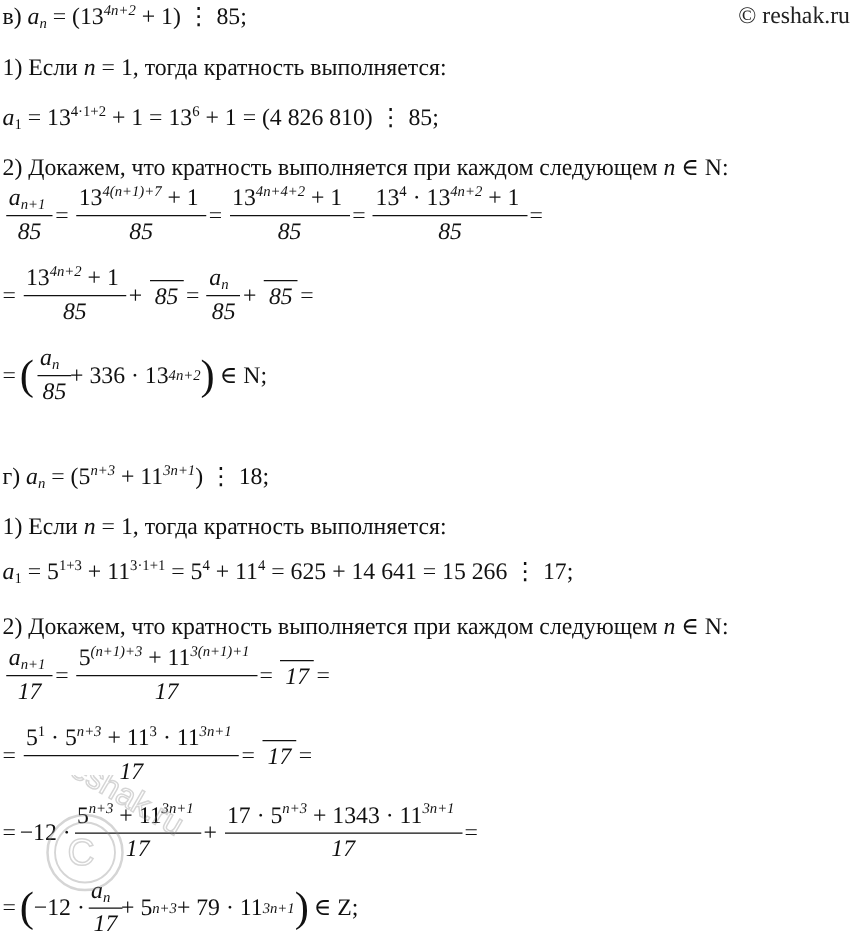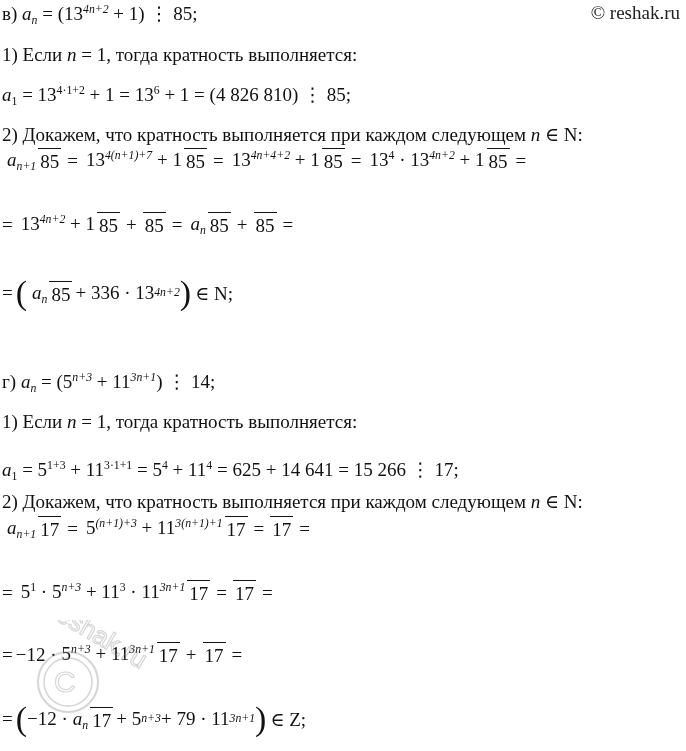--- a/index.html
+++ b/index.html
@@ -5,23 +5,23 @@
   html, body { margin:0; padding:0; background:#ffffff; }
   body {
     width:686px; height:751px; position:relative; overflow:hidden;
     font-family: "Liberation Serif", "DejaVu Serif", serif;
     color:#111111; font-size:19px;
   }
   .line { position:absolute; left:2px; white-space:nowrap; line-height:1; }
   .i { font-style:italic; }
   sup { font-size:0.62em; vertical-align:0.62em; line-height:0; }
   sub { font-size:0.62em; vertical-align:-0.3em; line-height:0; }
-  .frac { display:inline-flex; flex-direction:row; align-items:flex-end; vertical-align:middle; margin:0 3px; }
+  .frac { display:inline-flex; flex-direction:column; align-items:flex-start; vertical-align:middle; margin:0 3px; }
   .frac .num { padding:0 2px 2px 2px; }
-  .frac .den { border-top:1.6px solid #111; padding:2px 2px 0 2px; width:100%; text-align:center; }
+  .frac .den { border-top:1.6px solid #111; padding:2px 2px 0 2px; width:100%; text-align:center;font-style:italic; }
   .mrow { position:absolute; left:2px; white-space:nowrap; display:flex; align-items:center; }
   .op { margin:0 3px; }
   .big-paren { font-size:34px; font-weight:200; line-height:1; }
   .watermark-top { position:absolute; right:6px; top:2px; font-size:19px; color:#222;margin-left:44px; }
   .wm {
     position:absolute; left:30px; top:620px; width:140px; height:100px;
     pointer-events:none; opacity:0.35;
   }
 </style>
 </head>
@@ -101,28 +101,28 @@
       <span class="den">85</span>
     </span>
   <span> + 336 · 13</span>
     <sup class="i">4n+2</sup>
   <span class="big-paren">)</span>
   <span style="margin-left:4px">∈ N;</span>
 </div>
 
 <div class="line" style="top:372px;">
   <span>г)</span>
-  <span class="i">a</span><sub class="i">n</sub><span> = (5</span><sup class="i">n+3</sup><span> + 11</span><sup class="i">3n+1</sup><span>) ⋮ 14;</span>
+  <span class="i">a</span><sub class="i">n</sub><span> = (5</span><sup class="i">n+3</sup><span> + 11</span><sup class="i">3n+1</sup><span>) ⋮ 18;</span>
 </div>
 
 <div class="line" style="top:412px;">
   <span>1) Если </span><span class="i">n</span><span> = 1, тогда кратность выполняется:</span>
 </div>
 
-<div class="line" style="top:460px;">
+<div class="line" style="top:448px;">
   <span class="i">a</span><sub>1</sub><span> = 5</span><sup>1+3</sup><span> + 11</span><sup>3·1+1</sup><span> = 5</span><sup>4</sup><span> + 11</span><sup>4</sup><span> = 625 + 14 641 = 15 266 ⋮ 17;</span>
 </div>
 
 <div class="line" style="top:492px;">
   <span>2) Докажем, что кратность выполняется при каждом следующем </span><span class="i">n</span><span> ∈ N:</span>
 </div>
 
 <div class="mrow" style="top:516px;">
   <span class="frac">
       <span class="num"><span class="i">a</span><sub class="i">n+1</sub></span>
@@ -155,20 +155,21 @@
 
 <div class="mrow" style="top:642px;">
   <span class="op" style="margin-left:0">=</span>
   <span>−12 ·</span>
   <span class="frac">
       <span class="num"><span>5</span><sup class="i">n+3</sup><span> + 11</span><sup class="i">3n+1</sup></span>
       <span class="den">17</span>
     </span>
   <span class="op">+</span>
   <span class="frac">
+      <span class="num"><span>17 · 5</span><sup class="i">n+3</sup><span> + 1343 · 11</span><sup class="i">3n+1</sup></span>
       <span class="den">17</span>
     </span>
   <span class="op">=</span>
 </div>
 
 <div class="mrow" style="top:702px;">
   <span class="op" style="margin-left:0">=</span>
   <span class="big-paren">(</span>
   <span>−12 ·</span>
   <span class="frac">

